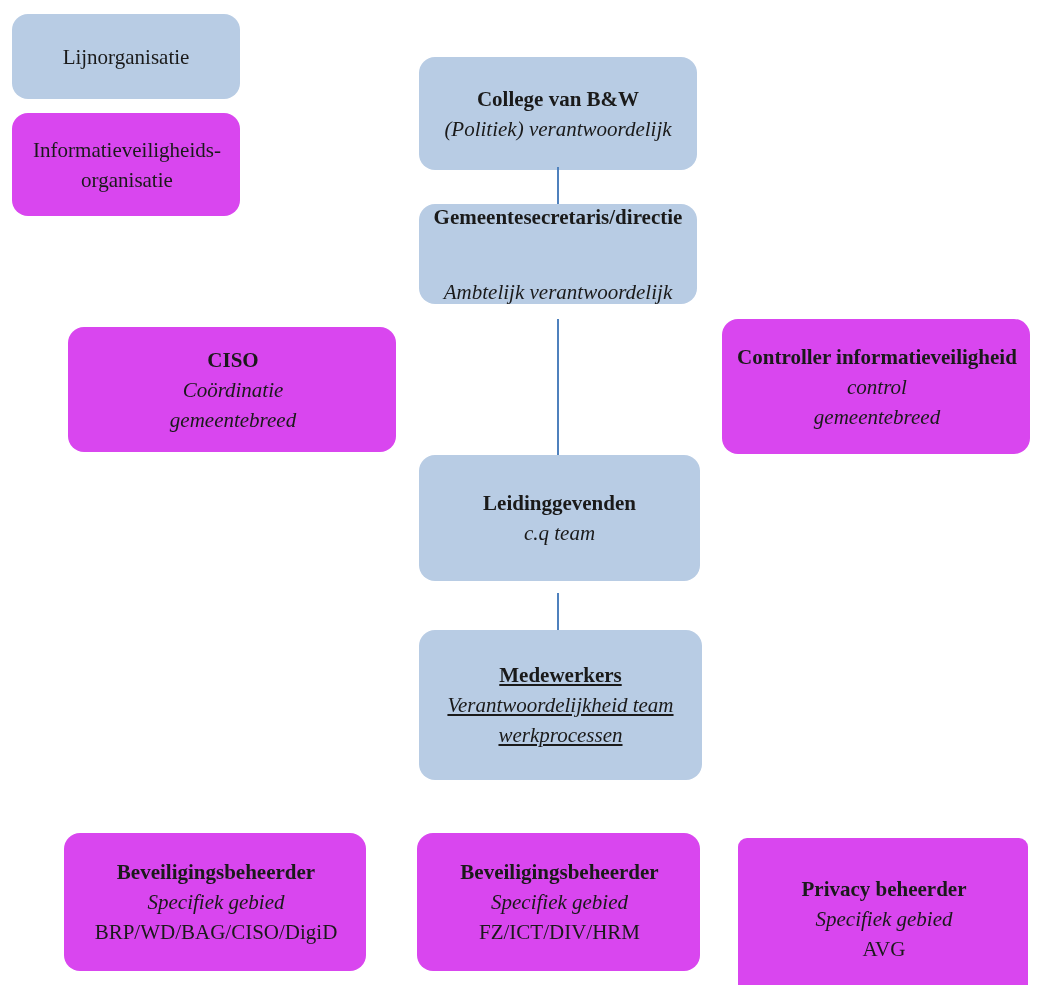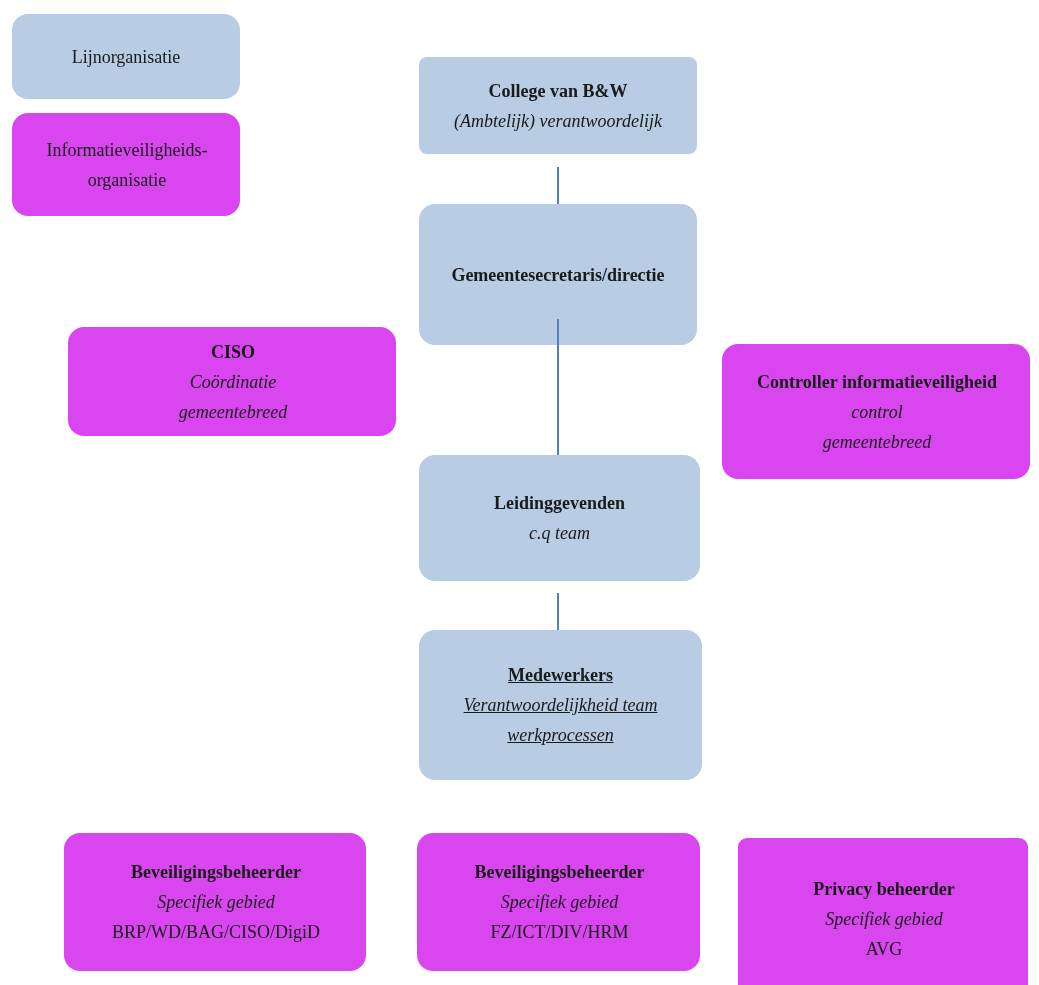--- a/index.html
+++ b/index.html
@@ -18,21 +18,21 @@
   }
   .box {
     position: absolute;
     border-radius: 16px;
     display: flex;
     flex-direction: column;
     align-items: center;
     justify-content: center;
     text-align: center;
     line-height: 30px;
-    font-size: 18px;
+    font-size: 21px;
     padding: 4px 8px;
     box-sizing: border-box;
   }
   .blue  { background: #b8cce4; }
   .beige { background: #d946ef; padding-left: 10px; }
   .title { font-weight: bold; }
   .sub   { font-style: italic; }
   .plain { font-style: normal; }
   .connector {
     position: absolute;
@@ -47,40 +47,41 @@
 
   <div class="box blue" style="left:12px; top:14px; width:228px; height:85px;">
     <div>Lijnorganisatie</div>
   </div>
 
   <div class="box beige" style="left:12px; top:113px; width:228px; height:103px;">
     <div>Informatieveiligheids-</div>
     <div>organisatie</div>
   </div>
 
-  <div class="box blue" style="left:419px; top:57px; width:278px; height:97px;border-radius:8px;">
+  <div class="box blue" style="left:419px; top:57px; width:278px; height:113px;">
     <div class="title">College van B&amp;W</div>
-    <div class="sub">(Ambtelijk) verantwoordelijk</div>
+    <div class="sub">(Politiek) verantwoordelijk</div>
   </div>
 
   <div class="connector" style="left:557px; top:167px; height:38px;"></div>
 
-  <div class="box blue" style="left:419px; top:204px; width:278px; height:141px;gap:45px;">
+  <div class="box blue" style="left:419px; top:204px; width:278px; height:100px;gap:45px;">
     <div class="title">Gemeentesecretaris/directie</div>
+    <div class="sub">Ambtelijk verantwoordelijk</div>
   </div>
 
   <div class="connector" style="left:557px; top:319px; height:136px;"></div>
 
-  <div class="box beige" style="left:68px; top:327px; width:328px; height:109px;">
+  <div class="box beige" style="left:68px; top:327px; width:328px; height:125px;">
     <div class="title">CISO</div>
     <div class="sub">Coördinatie</div>
     <div class="sub">gemeentebreed</div>
   </div>
 
-  <div class="box beige" style="left:722px; top:344px; width:308px; height:135px;">
+  <div class="box beige" style="left:722px; top:319px; width:308px; height:135px;">
     <div class="title">Controller informatieveiligheid</div>
     <div class="sub">control</div>
     <div class="sub">gemeentebreed</div>
   </div>
 
   <div class="box blue" style="left:419px; top:455px; width:281px; height:126px;">
     <div class="title">Leidinggevenden</div>
     <div class="sub">c.q team</div>
   </div>
 

